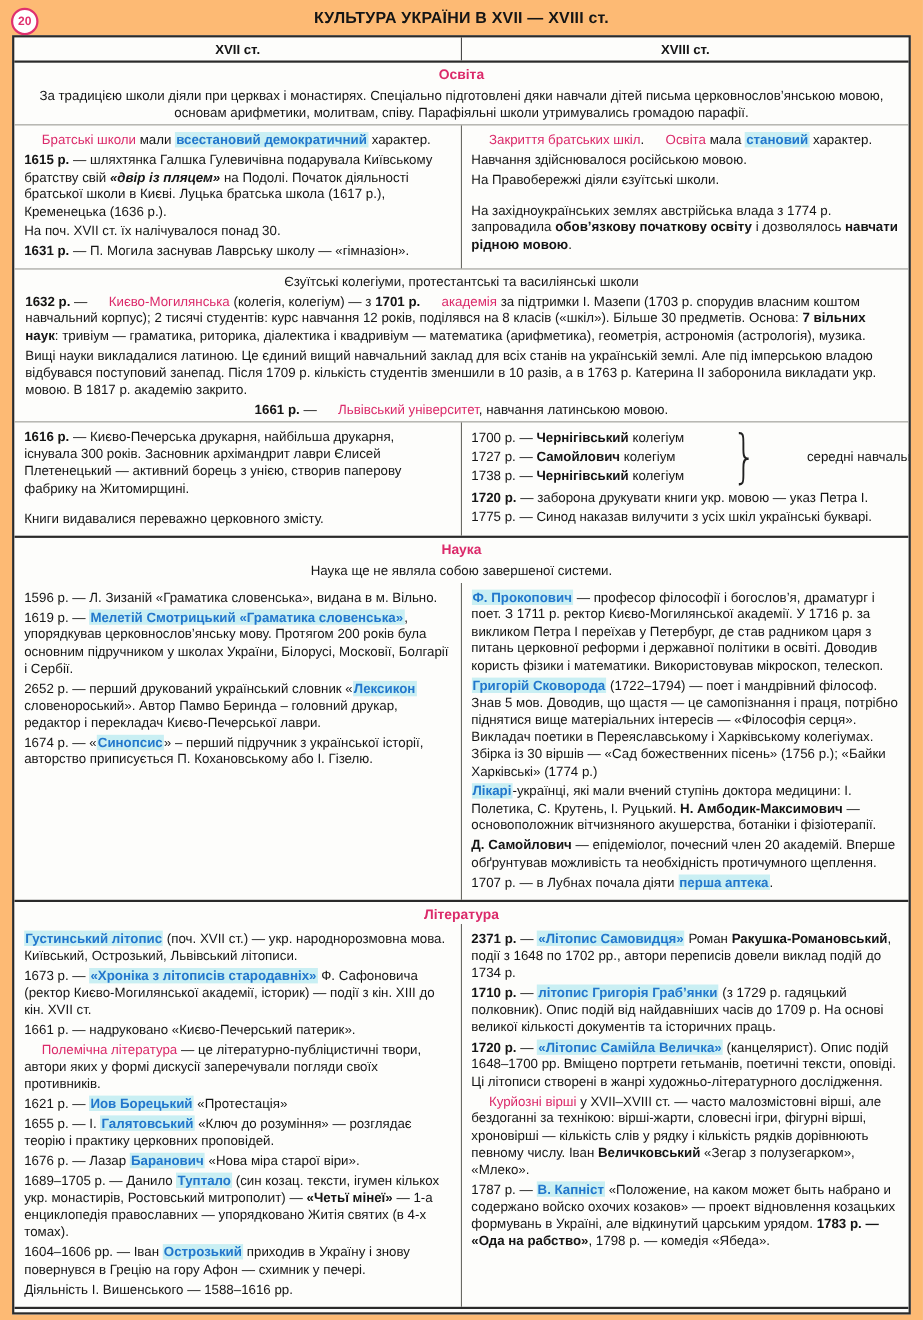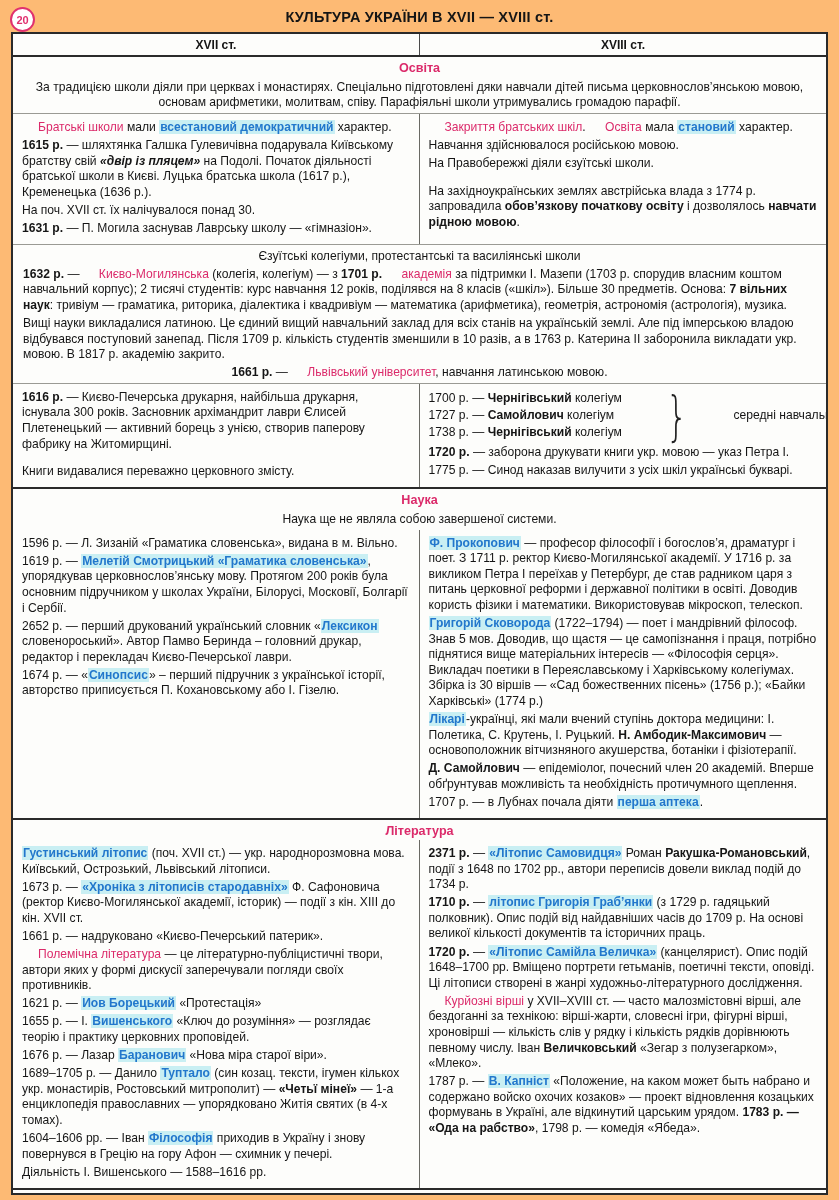--- a/index.html
+++ b/index.html
@@ -119,24 +119,24 @@
         </div>
         <div class="sec sep">
           <div class="sech">Література</div>
           <div class="split">
             <div class="colL">
               <div class="para"><span class="seg-bl">Густинський літопис</span><span class="seg-p"> (поч. XVII ст.) — укр. народнорозмовна мова. Київський, Острозький, Львівський літописи.</span></div>
               <div class="para"><span class="seg-p">1673 р. — </span><span class="seg-bl">«Хроніка з літописів стародавніх»</span><span class="seg-p"> Ф. Сафоновича (ректор Києво-Могилянської академії, історик) — події з кін. XIII до кін. XVII ст.</span></div>
               <div class="para"><span class="seg-p">1661 р. — надруковано «Києво-Печерський патерик».</span></div>
               <div class="para"><span class="seg-pk">Полемічна література</span><span class="seg-p"> — це літературно-публіцистичні твори, автори яких у формі дискусії заперечували погляди своїх противників.</span></div>
               <div class="para"><span class="seg-p">1621 р. — </span><span class="seg-bl">Иов Борецький</span><span class="seg-p"> «Протестація»</span></div>
-              <div class="para"><span class="seg-p">1655 р. — І. </span><span class="seg-bl">Вишенського</span><span class="seg-p"> «Ключ до розуміння» — розглядає теорію і практику церковних проповідей.</span></div>
+              <div class="para"><span class="seg-p">1655 р. — І. </span><span class="seg-bl">Галятовський</span><span class="seg-p"> «Ключ до розуміння» — розглядає теорію і практику церковних проповідей.</span></div>
               <div class="para"><span class="seg-p">1676 р. — Лазар </span><span class="seg-bl">Баранович</span><span class="seg-p"> «Нова міра старої віри».</span></div>
               <div class="para"><span class="seg-p">1689–1705 р. — Данило </span><span class="seg-bl">Туптало</span><span class="seg-p"> (син козац. тексти, ігумен кількох укр. монастирів, Ростовський митрополит) — </span><span class="seg-b">«Четьї мінеї»</span><span class="seg-p"> — 1-а енциклопедія православних — упорядковано Житія святих (в 4-х томах).</span></div>
-              <div class="para"><span class="seg-p">1604–1606 рр. — Іван </span><span class="seg-bl">Філософія</span><span class="seg-p"> приходив в Україну і знову повернувся в Грецію на гору Афон — схимник у печері.</span></div>
+              <div class="para"><span class="seg-p">1604–1606 рр. — Іван </span><span class="seg-bl">Острозький</span><span class="seg-p"> приходив в Україну і знову повернувся в Грецію на гору Афон — схимник у печері.</span></div>
               <div class="para"><span class="seg-p">Діяльність І. Вишенського — 1588–1616 рр.</span></div>
             </div>
             <div class="colR">
               <div class="para"><span class="seg-b">2371 р.</span><span class="seg-p"> — </span><span class="seg-bl">«Літопис Самовидця»</span><span class="seg-p"> Роман </span><span class="seg-b">Ракушка-Романовський</span><span class="seg-p">, події з 1648 по 1702 рр., автори переписів довели виклад подій до 1734 р.</span></div>
               <div class="para"><span class="seg-b">1710 р.</span><span class="seg-p"> — </span><span class="seg-bl">літопис Григорія Граб’янки</span><span class="seg-p"> (з 1729 р. гадяцький полковник). Опис подій від найдавніших часів до 1709 р. На основі великої кількості документів та історичних праць.</span></div>
               <div class="para"><span class="seg-b">1720 р.</span><span class="seg-p"> — </span><span class="seg-bl">«Літопис Самійла Величка»</span><span class="seg-p"> (канцелярист). Опис подій 1648–1700 рр. Вміщено портрети гетьманів, поетичні тексти, оповіді. Ці літописи створені в жанрі художньо-літературного дослідження.</span></div>
               <div class="para"><span class="seg-pk">Курйозні вірші</span><span class="seg-p"> у XVII–XVIII ст. — часто малозмістовні вірші, але бездоганні за технікою: вірші-жарти, словесні ігри, фігурні вірші, хроновірші — кількість слів у рядку і кількість рядків дорівнюють певному числу. Іван </span><span class="seg-b">Величковський</span><span class="seg-p"> «Зегар з полузегарком», «Млеко».</span></div>
               <div class="para"><span class="seg-p">1787 р. — </span><span class="seg-bl">В. Капніст</span><span class="seg-p"> «Положение, на каком может быть набрано и содержано войско охочих козаков» — проект відновлення козацьких формувань в Україні, але відкинутий царським урядом. </span><span class="seg-b">1783 р. — «Ода на рабство»</span><span class="seg-p">, 1798 р. — комедія «Ябеда».</span></div>
             </div>
           </div>

